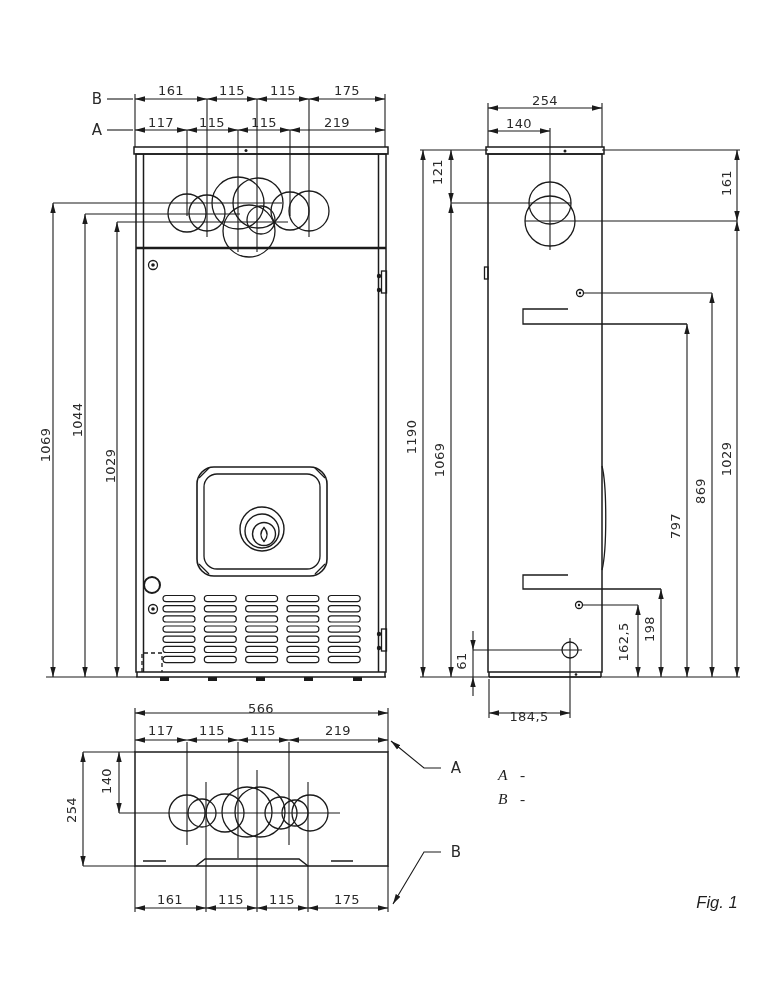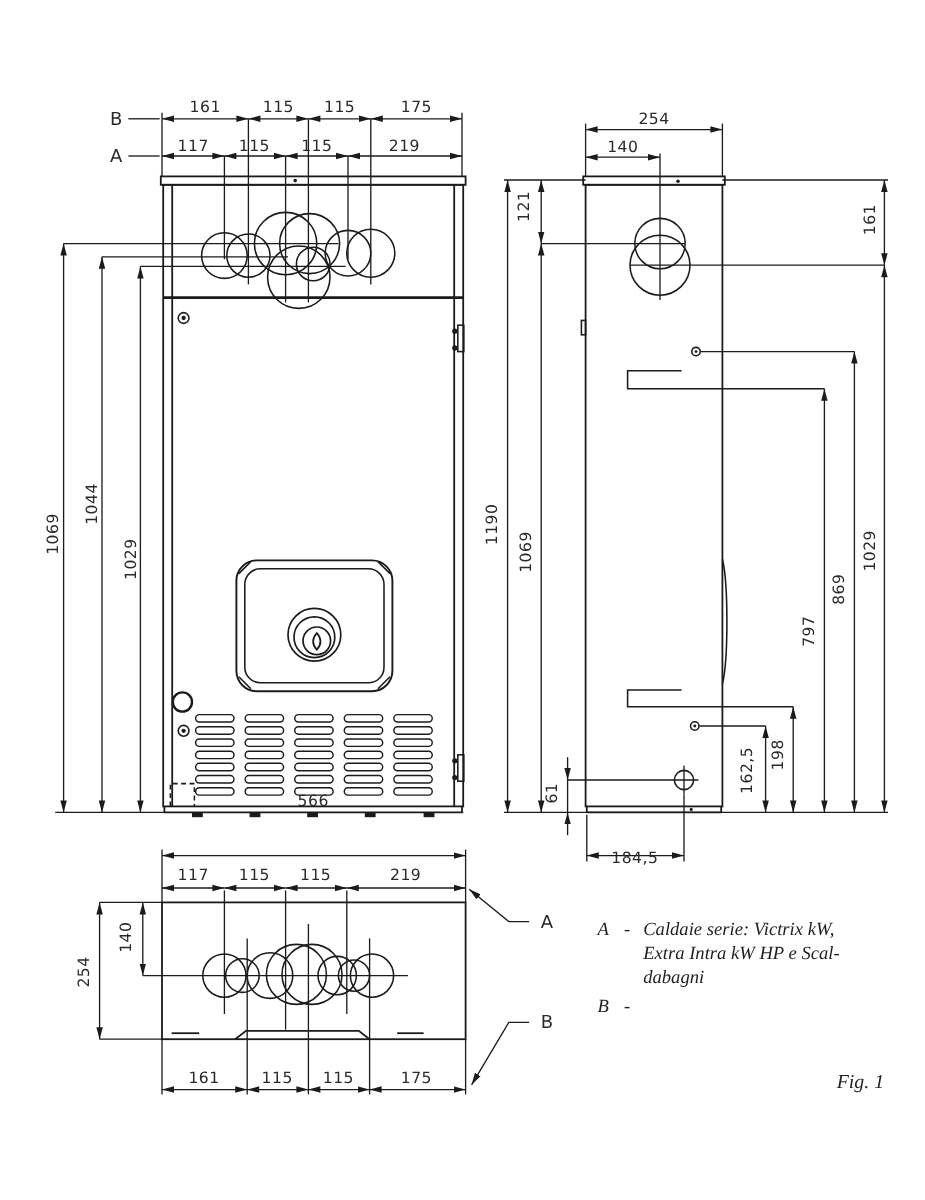--- a/index.html
+++ b/index.html
@@ -12,21 +12,21 @@
   .dl{font-size:15px}
   .legend{position:absolute;left:498px;top:765px;width:252px;
           font-family:"Liberation Serif","DejaVu Serif",serif;font-style:italic;
           font-size:15.5px;line-height:20px;color:#1e1e1e}
   .li{display:flex}
   .li + .li{margin-top:4px}
   .li .k{width:22px;flex:none}
   .li .s{width:16px;flex:none}
   .li .txt{flex:1}
   .caption{position:absolute;left:717px;top:902px;transform:translate(-50%,-50%);
-           font-family:Liberation Serif, serif;font-style:italic;
+           font-family:Liberation Sans, sans-serif;font-style:italic;
            font-size:16.5px;color:#1e1e1e;white-space:nowrap}
 </style>
 </head>
 <body>
 
 <div class="stage">
 
 <svg width="771" height="1000" viewBox="0 0 771 1000">
   <defs>
     <marker id="ae" markerWidth="12" markerHeight="8" refX="10" refY="4" orient="auto" markerUnits="userSpaceOnUse">
@@ -291,43 +291,38 @@
 <span class="dv" style="left:411px;top:437px">1190</span>
 <span class="dv" style="left:439px;top:460px">1069</span>
 <span class="dv" style="left:726px;top:459px">1029</span>
 <span class="dv" style="left:700px;top:491px">869</span>
 <span class="dv" style="left:675px;top:526px">797</span>
 <span class="dv" style="left:649px;top:629px">198</span>
 <span class="dv" style="left:623px;top:642px">162,5</span>
 <span class="dv" style="left:461px;top:661px">61</span>
 <span class="d" style="left:529px;top:716px">184,5</span>
 
-<span class="d" style="left:261px;top:668px">566</span>
+<span class="d" style="left:261px;top:708px">566</span>
 <span class="d" style="left:161px;top:730px">117</span>
 <span class="d" style="left:212px;top:730px">115</span>
 <span class="d" style="left:263px;top:730px">115</span>
 <span class="d" style="left:338px;top:730px">219</span>
 <span class="d" style="left:170px;top:899px">161</span>
 <span class="d" style="left:231px;top:899px">115</span>
 <span class="d" style="left:282px;top:899px">115</span>
 <span class="d" style="left:347px;top:899px">175</span>
 <span class="dv" style="left:71px;top:810px">254</span>
 <span class="dv" style="left:106px;top:781px">140</span>
 <span class="dl" style="left:456px;top:768px">A</span>
 <span class="dl" style="left:456px;top:852px">B</span>
 
 <div class="legend">
   <div class="li">
     <span class="k">A</span>
     <span class="s">-</span>
-    <span class="txt">
-      <span>Caldaie serie: Victrix kW,</span><br>
-      <span>Extra Intra kW HP e Scal-</span><br>
-      <span>dabagni</span>
-    </span>
   </div>
   <div class="li">
     <span class="k">B</span>
     <span class="s">-</span>
   </div>
 </div>
 
 <span class="caption">Fig. 1</span>
 
 </div>

